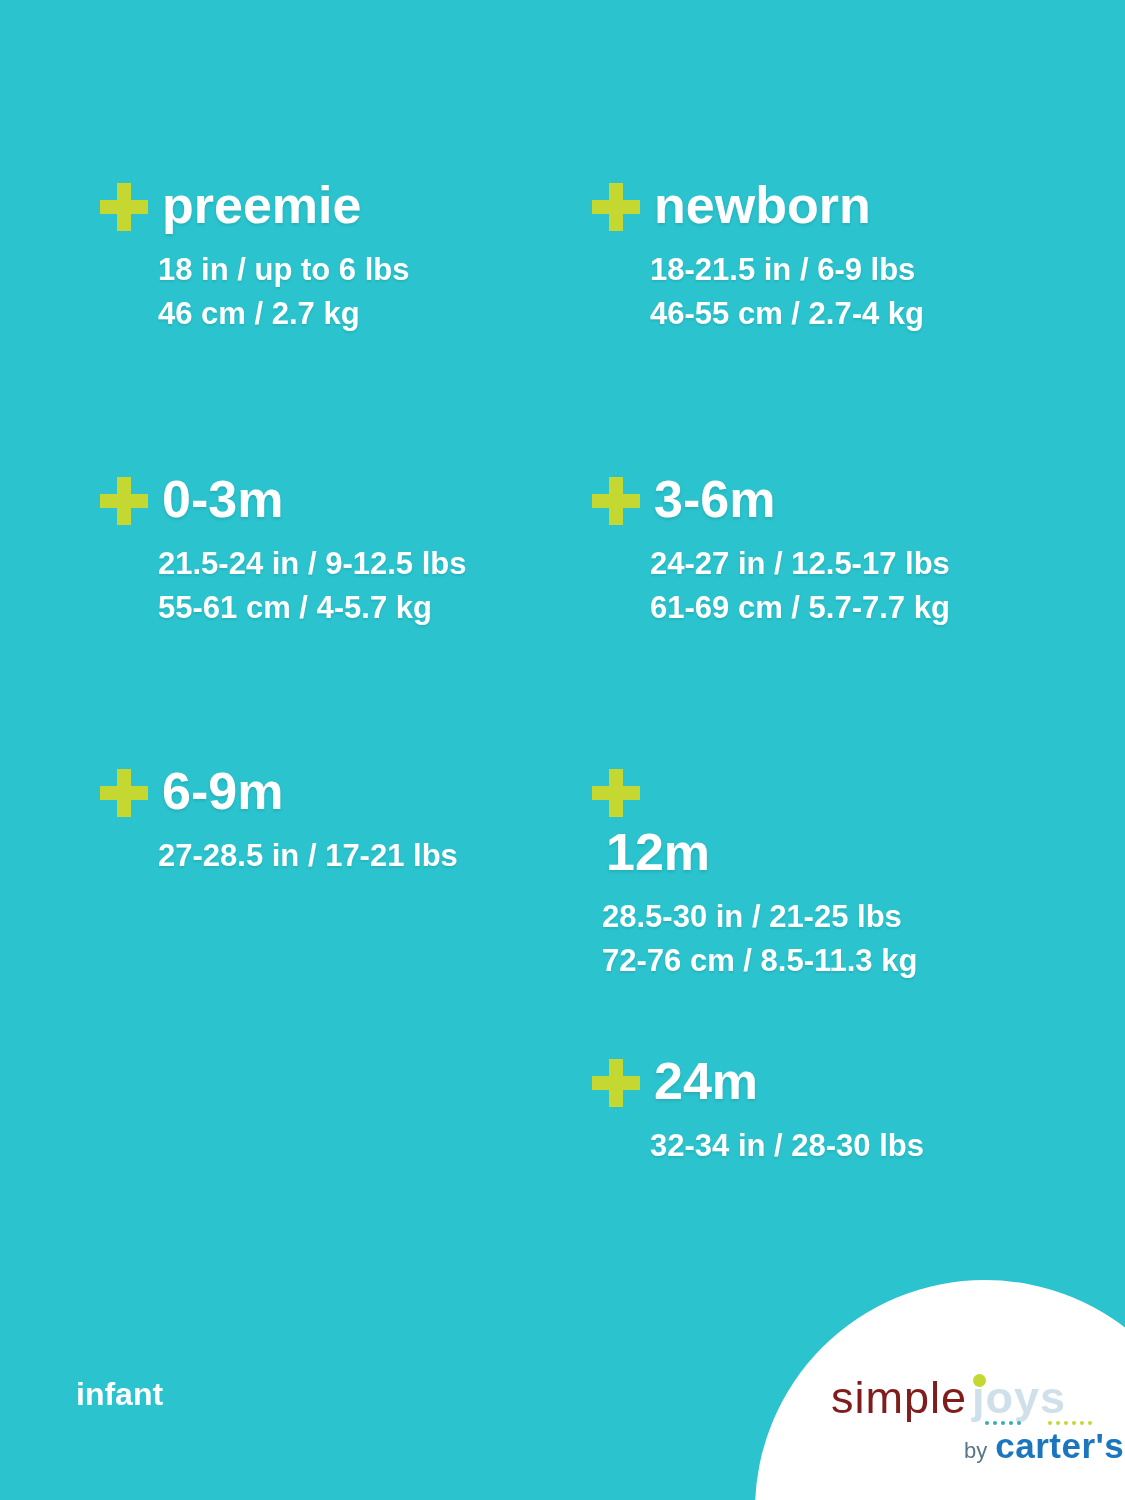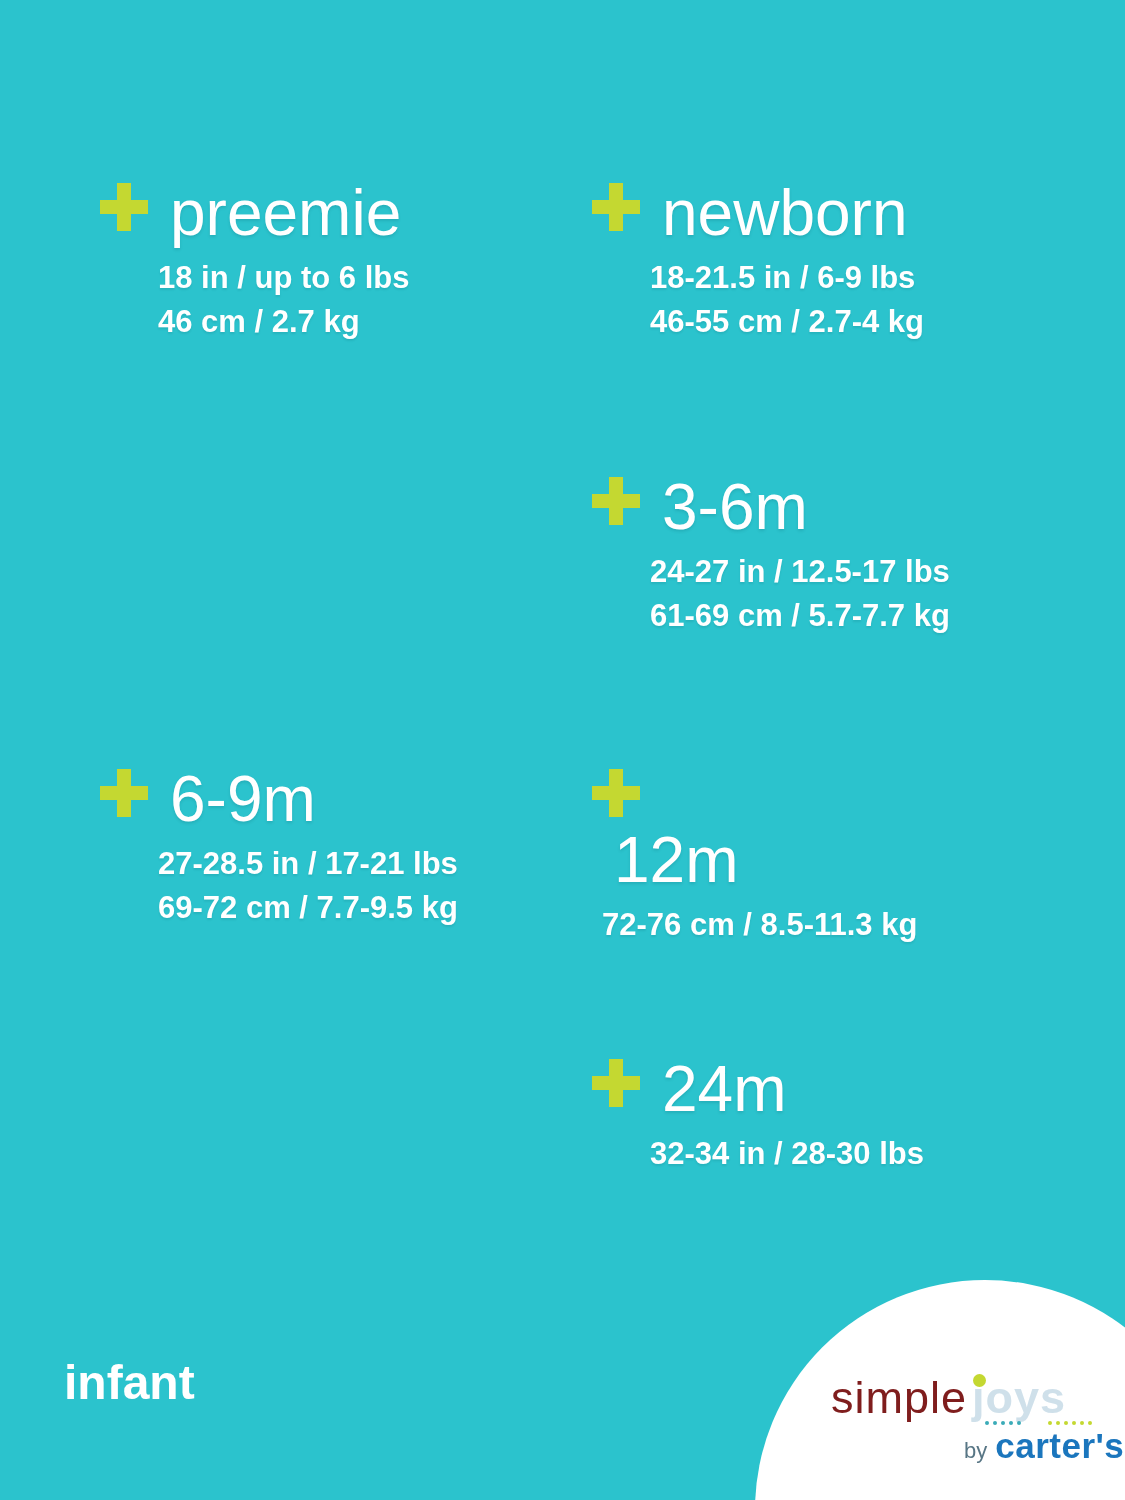--- a/index.html
+++ b/index.html
@@ -30,23 +30,23 @@
   .plus i {
     position: absolute;
     background: #C4D831;
     display: block;
   }
   .plus .h { left: 0; right: 0; top: 17px; height: 14px; }
   .plus .v { top: 0; bottom: 0; left: 17px; width: 14px; }
 
   .size-text { margin-left: 10px; color: #ffffff; }
   .size-label {
-    margin: 12px;
-    font-size: 64px;
-    font-weight: 400;
+    margin: 4px;
+    font-size: 52px;
+    font-weight: 700;
     line-height: 62px;
     color: #ffffff;
     text-shadow: 0 2px 3px rgba(0, 70, 80, 0.15);
   }
   .size-line {
     margin: 0;
     font-size: 31px;
     font-weight: 700;
     line-height: 44px;
     color: #ffffff;
@@ -55,22 +55,22 @@
   .size-text .first { margin-top: 12px; }
 
   
   .footer {
     position: absolute;
     left: 64px;
     top: 1360px;
     color: #ffffff;
   }
   .footer-title {
-    margin: 0;
-    font-size: 48px;
+    margin: 12px;
+    font-size: 32px;
     font-weight: 700;
     line-height: 45px;
   }
   .footer-subtitle {
     margin: 0;
     font-size: 40px;
     font-weight: 400;
     line-height: 45px;
   }
 
@@ -183,20 +183,31 @@
         <i class="h"></i>
         <i class="v"></i>
       </span>
     <div class="size-text">
       <h2 class="size-label">newborn</h2>
       <p class="size-line first">18-21.5 in / 6-9 lbs</p>
       <p class="size-line">46-55 cm / 2.7-4 kg</p>
     </div>
   </section>
 
+  <section class="size-cell" style="left:100px; top:464px;">
+    <span class="plus">
+        <i class="h"></i>
+        <i class="v"></i>
+      </span>
+    <div class="size-text">
+      <h2 class="size-label">0-3m</h2>
+      <p class="size-line first">21.5-24 in / 9-12.5 lbs</p>
+      <p class="size-line">55-61 cm / 4-5.7 kg</p>
+    </div>
+  </section>
 
   <section class="size-cell" style="left:592px; top:464px;">
     <span class="plus">
         <i class="h"></i>
         <i class="v"></i>
       </span>
     <div class="size-text">
       <h2 class="size-label">3-6m</h2>
       <p class="size-line first">24-27 in / 12.5-17 lbs</p>
       <p class="size-line">61-69 cm / 5.7-7.7 kg</p>
@@ -204,31 +215,31 @@
   </section>
 
   <section class="size-cell" style="left:100px; top:756px;">
     <span class="plus">
         <i class="h"></i>
         <i class="v"></i>
       </span>
     <div class="size-text">
       <h2 class="size-label">6-9m</h2>
       <p class="size-line first">27-28.5 in / 17-21 lbs</p>
-      <p class="size-line">69-72 cm / 7.7-9.5 kg</p>
     </div>
   </section>
 
   <section class="size-cell" style="left:592px; top:756px;flex-direction:column;">
     <span class="plus">
         <i class="h"></i>
         <i class="v"></i>
       </span>
     <div class="size-text">
       <h2 class="size-label">12m</h2>
+      <p class="size-line first">28.5-30 in / 21-25 lbs</p>
       <p class="size-line">72-76 cm / 8.5-11.3 kg</p>
     </div>
   </section>
 
 
   <section class="size-cell" style="left:592px; top:1046px;">
     <span class="plus">
         <i class="h"></i>
         <i class="v"></i>
       </span>

